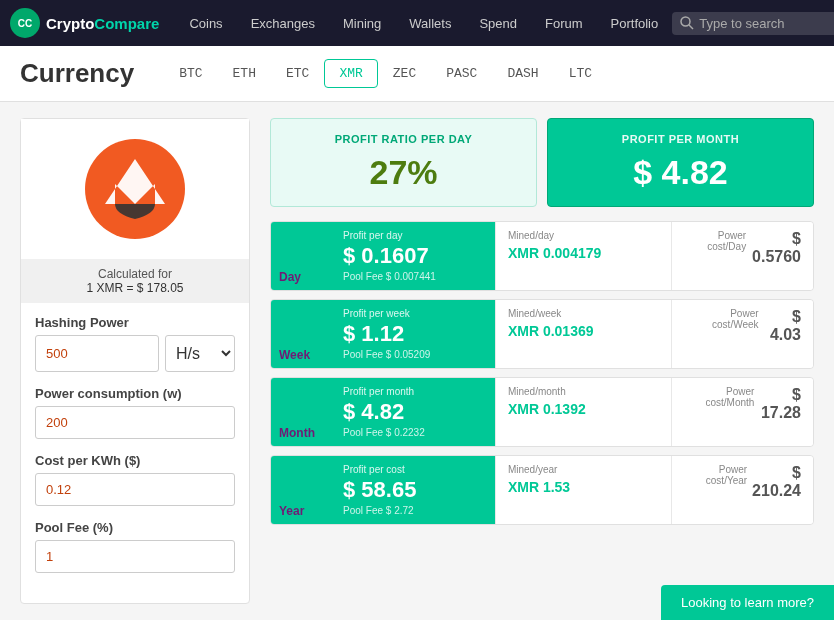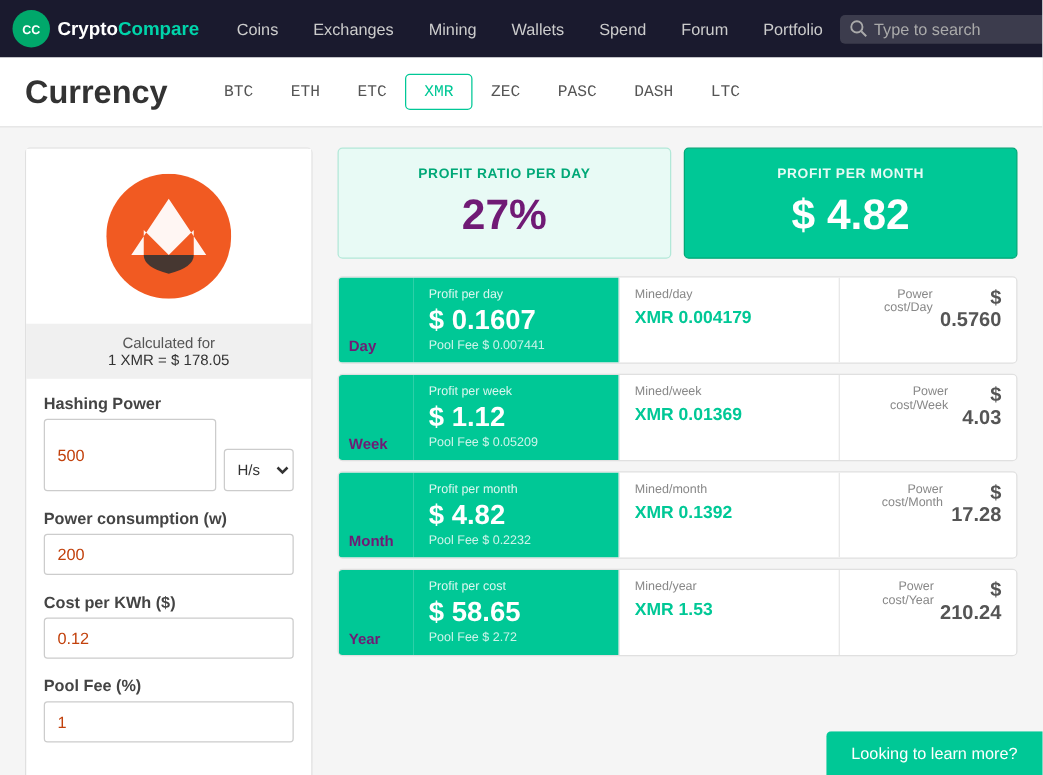--- a/index.html
+++ b/index.html
@@ -138,26 +138,25 @@
       border: 1px solid #ccc;
       border-radius: 3px;
       font-size: 13px;
       color: #c2410c;
       outline: none;
     }
     .form-select {
       padding: 8px 6px;
       border: 1px solid #ccc;
       border-radius: 3px;
-      font-size: 12px;
+      font-size: 16px;
       background: white;
       color: #333;
       cursor: pointer;
-      width: 56px;
-      margin-top: 24px;
+      width: 70px;
     }
 
     
     .right-panel { flex: 1; }
 
     
     .profit-summary {
       display: flex;
       gap: 10px;
       margin-bottom: 14px;
@@ -174,21 +173,21 @@
       font-size: 11px;
       color: #00a877;
       font-weight: bold;
       letter-spacing: 0.5px;
       margin-bottom: 8px;
       text-transform: uppercase;
     }
     .profit-card-value {
       font-size: 34px;
       font-weight: bold;
-      color: #701a75;
+      color: #4d7c0f;
     }
 
     
     .mining-row {
       display: flex;
       margin-bottom: 8px;
       border-radius: 4px;
       overflow: hidden;
       border: 1px solid #e0e0e0;
       min-height: 70px;

